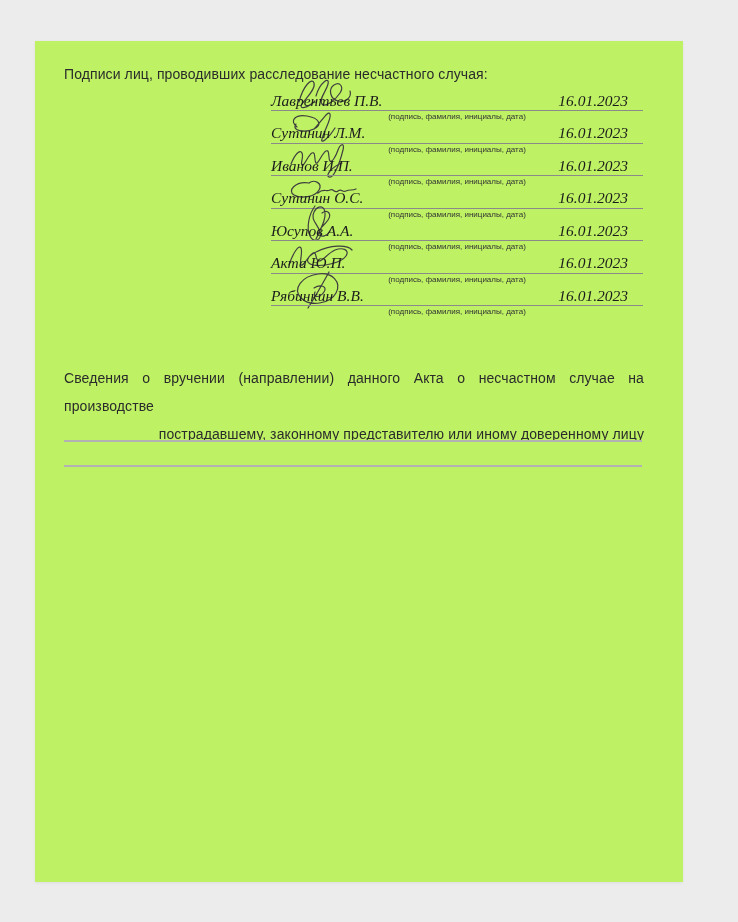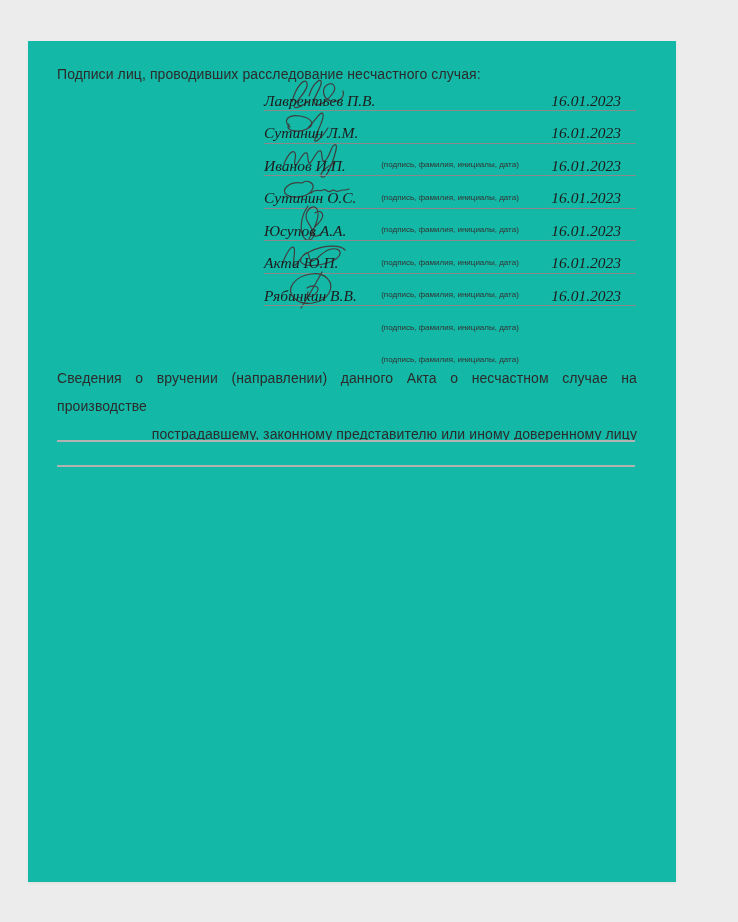--- a/index.html
+++ b/index.html
@@ -4,23 +4,23 @@
 <style>
   * { margin: 0; padding: 0; box-sizing: border-box; }
   html, body {
     width: 738px; height: 922px;
     background: #ececec;
     font-family: "Liberation Sans", sans-serif;
     overflow: hidden;
   }
   .sheet {
     position: absolute;
-    left: 28px; top: 41px;
+    left: 35px; top: 41px;
     width: 648px; height: 841px;
-    background: #14b8a6;
+    background: #bef264;
     box-shadow: 0 1px 3px rgba(0,0,0,0.06);
     padding-left: 48px;
   }
   .title {
     position: absolute;
     left: 29px; top: 23px;
     width: 590px;
     font-size: 14px;
     line-height: 20px;
     color: #2b2b2b;
@@ -59,21 +59,20 @@
     color: #1c1c1c;
     margin-top: 28px;
   }
   .sig-caption {
     position: absolute;
     left: 0; right: 0; top: 31px;
     text-align: center;
     font-size: 8px;
     color: #333333;
     white-space: nowrap;
-    margin-top: 48px;
   }
   .sig-svg {
     position: absolute;
     left: 14px; top: -9px;
     width: 100px; height: 44px;
     overflow: visible;
   }
   .sig-svg path {
     fill: none;
     stroke: #3f3f3f;

